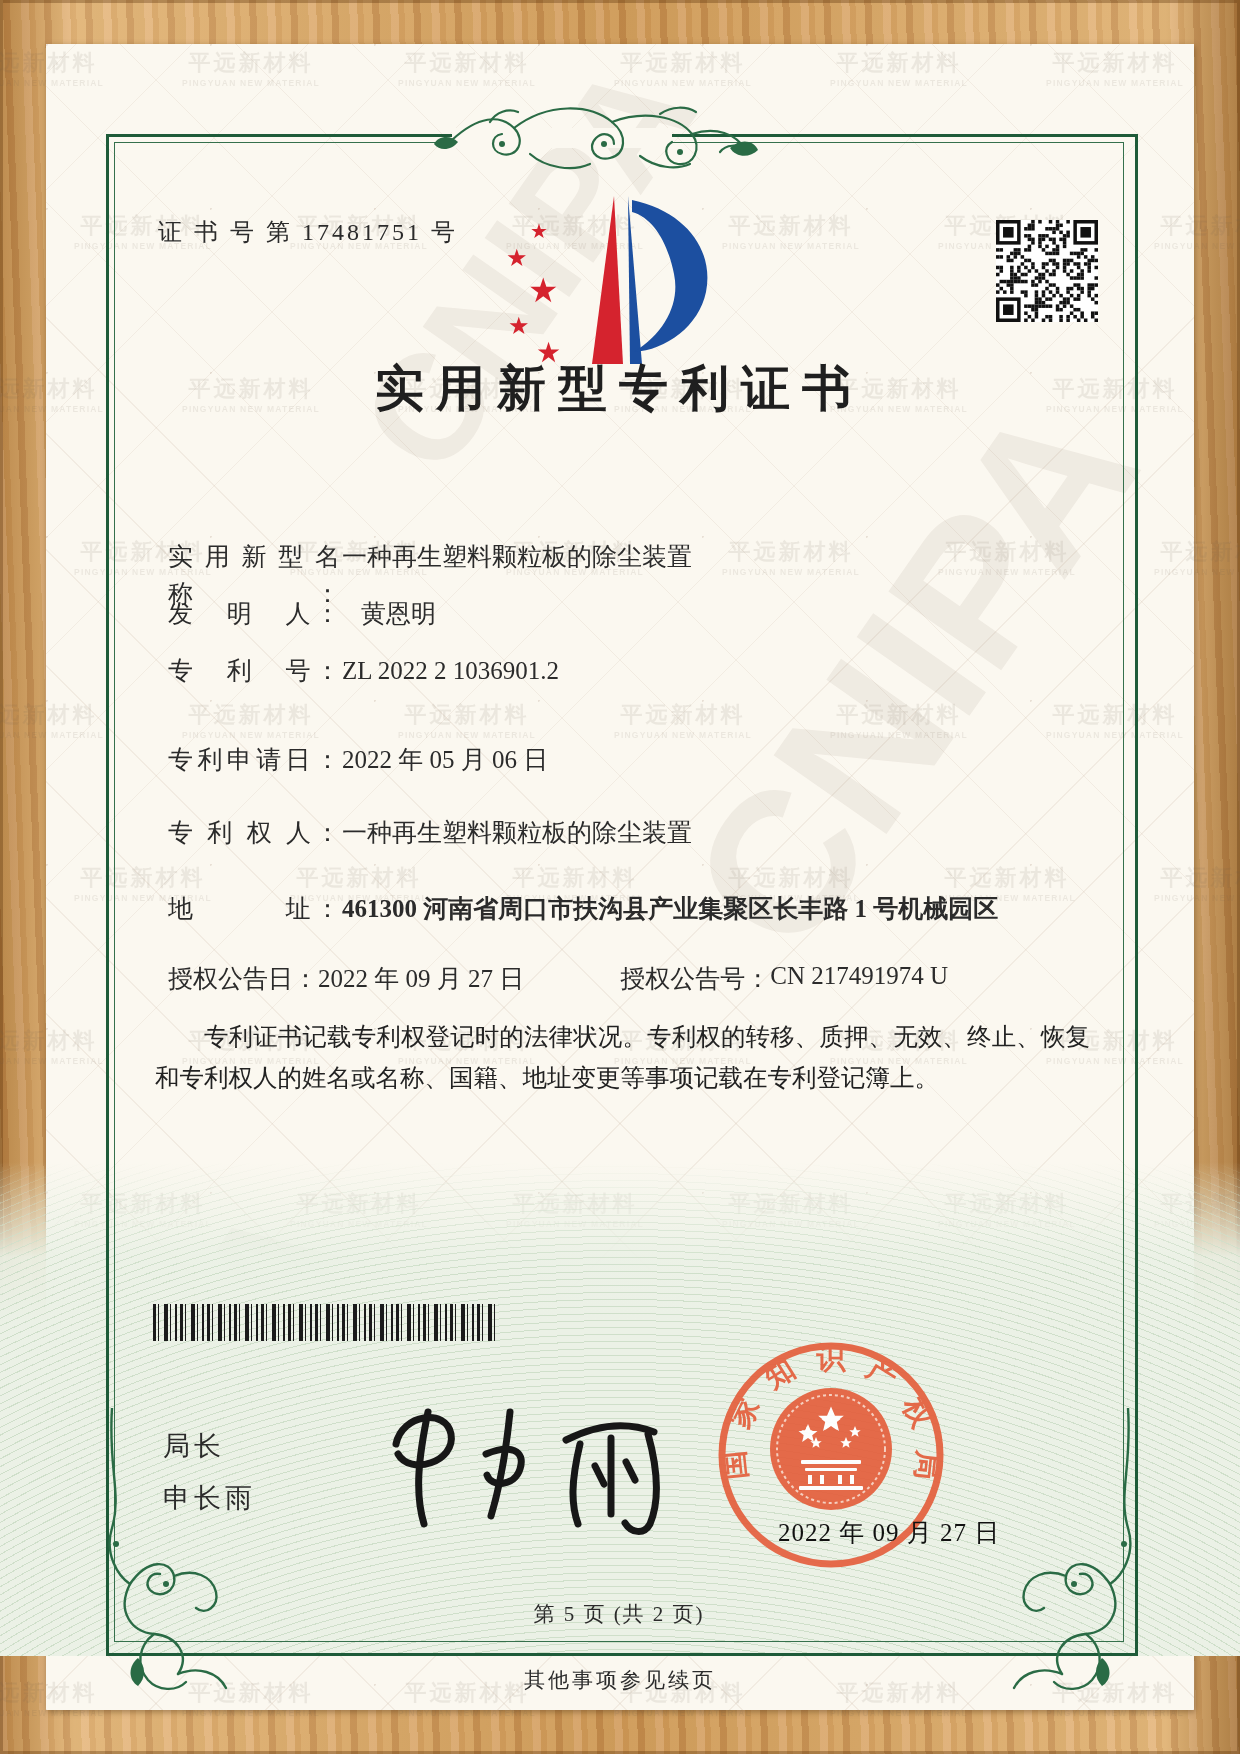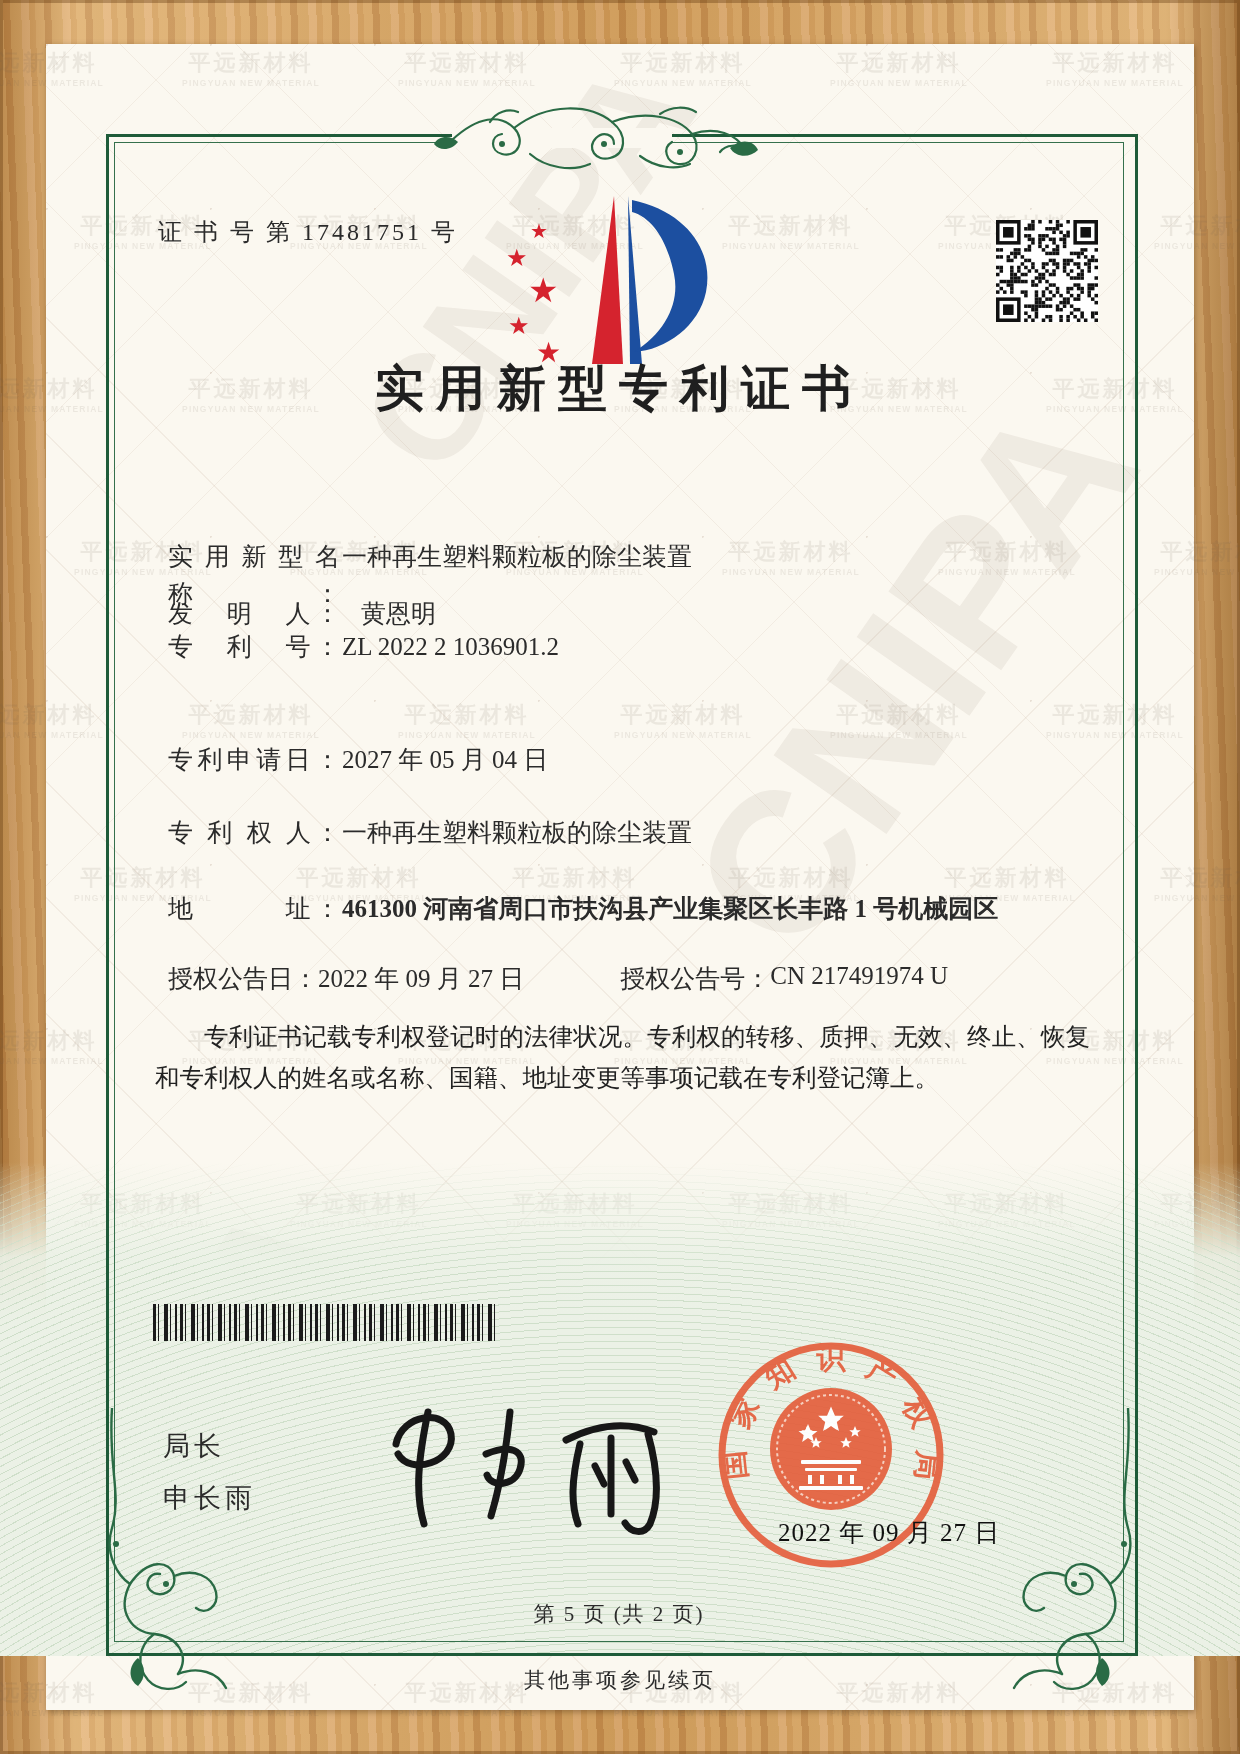--- a/index.html
+++ b/index.html
@@ -496,27 +496,27 @@
   <div class="title">实用新型专利证书</div>
 
   <div class="frow" style="top:522px;margin-top:16px;">
     <span class="flabel">实用新型名称：</span>
     <span class="fvalue">一种再生塑料颗粒板的除尘装置</span>
   </div>
   <div class="frow" style="top:595px;gap:19px;">
     <span class="flabel">发　明　人：</span>
     <span class="fvalue">黄恩明</span>
   </div>
-  <div class="frow" style="top:628px;align-items:center;">
+  <div class="frow" style="top:652px;align-items:center;">
     <span class="flabel">专　利　号：</span>
     <span class="fvalue">ZL 2022 2 1036901.2</span>
   </div>
   <div class="frow" style="top:741px;">
     <span class="flabel">专利申请日：</span>
-    <span class="fvalue">2027 年 05 月 04 日</span>
+    <span class="fvalue">2022 年 05 月 06 日</span>
   </div>
   <div class="frow" style="top:814px;">
     <span class="flabel">专 利 权 人：</span>
     <span class="fvalue">一种再生塑料颗粒板的除尘装置</span>
   </div>
   <div class="frow" style="top:890px;">
     <span class="flabel">地　　　址：</span>
     <span class="fvalue" style="max-width:720px;font-weight:bold;">461300 河南省周口市扶沟县产业集聚区长丰路 1 号机械园区</span>
   </div>
 

